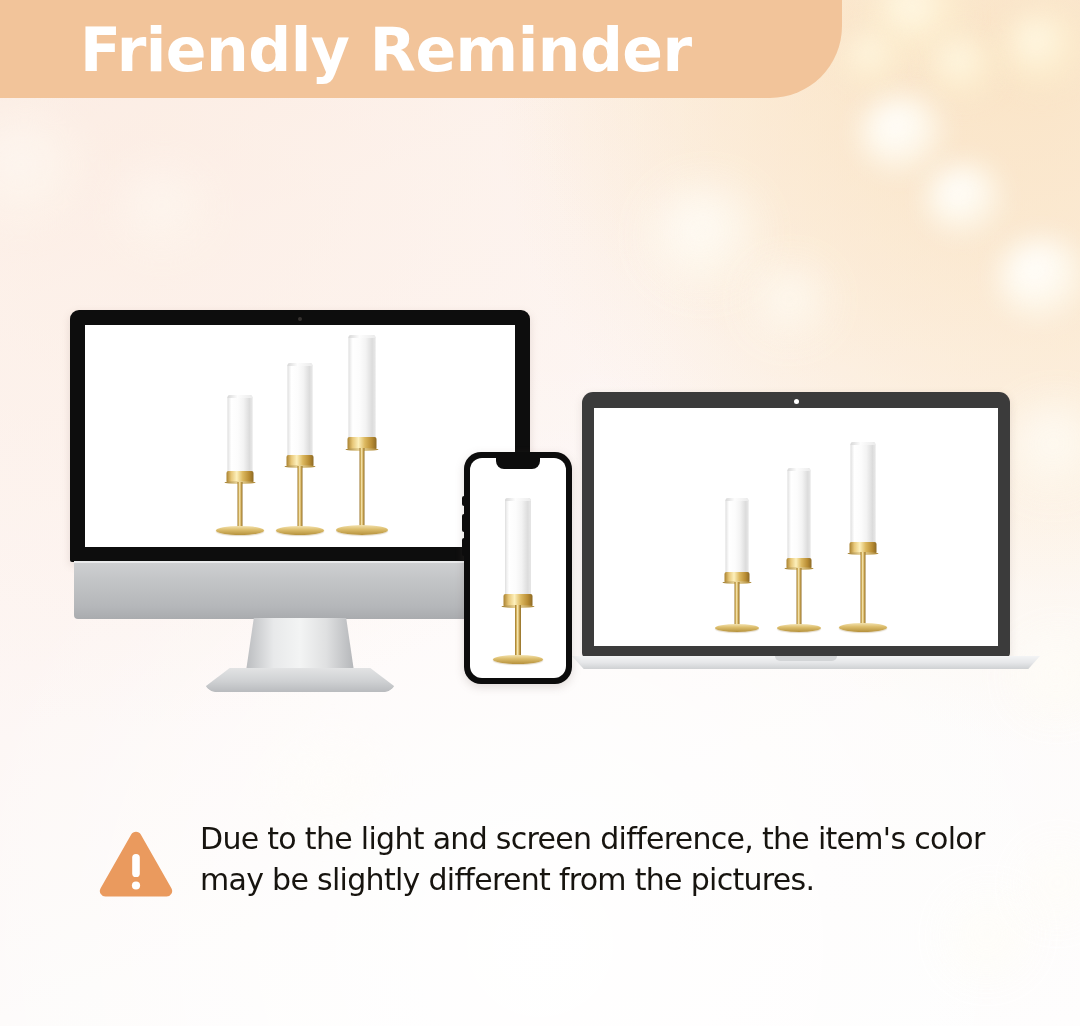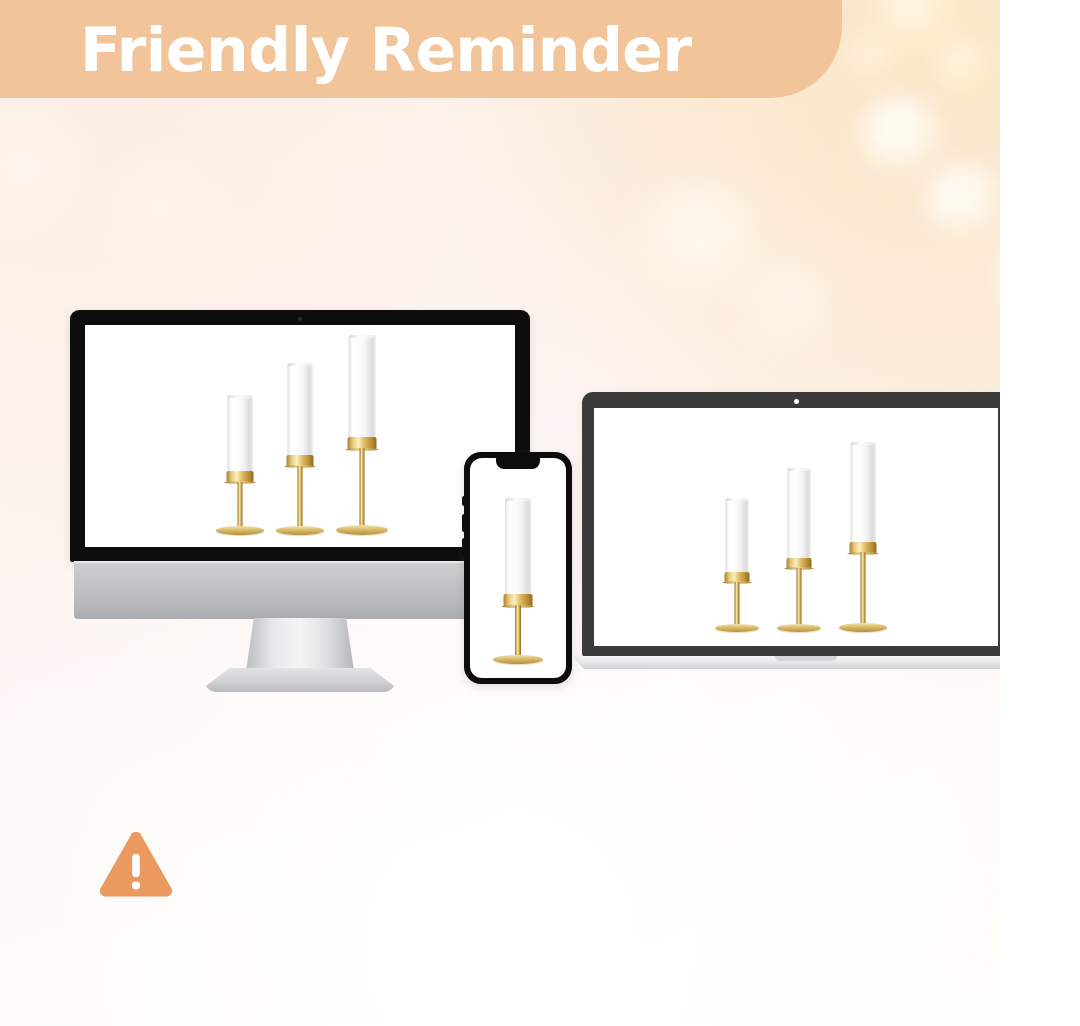--- a/index.html
+++ b/index.html
@@ -6,21 +6,21 @@
   * { margin:0; padding:0; box-sizing:border-box; }
 
   html, body {
     width:1080px; height:1026px;
     font-family:"DejaVu Sans", sans-serif;
     overflow:hidden;
   }
 
   #page {
     position:relative;
-    width:1000px; height:1026px;
+    width:1080px; height:1026px;
     background:#fdba74;
     overflow:hidden;
     padding-left:19px;
   }
 
   
   .bg-base {
     position:absolute; inset:0;
     background:
       linear-gradient(160deg, #fbeee6 0%, #fdf4ef 22%, #fdf6f4 48%, #fdfbfa 72%, #fefdfd 100%);
@@ -349,15 +349,16 @@
   </div>
 
   <div id="note">
     <div class="warn-icon">
       <svg viewBox="0 0 76 70" xmlns="http://www.w3.org/2000/svg">
         <path d="M33.2 4.4 L2.6 58.2 a5.6 5.6 0 0 0 4.9 8.4 h61.0 a5.6 5.6 0 0 0 4.9 -8.4 L42.8 4.4 a5.6 5.6 0 0 0 -9.6 0 Z" fill="#EA9A5E"></path>
         <rect x="34.2" y="24" width="7.6" height="23" rx="3.6" fill="#FFFFFF"></rect>
         <circle cx="38" cy="55.5" r="4.1" fill="#FFFFFF"></circle>
       </svg>
     </div>
+    <div class="note-text">Due to the light and screen difference, the item's color may be slightly different from the pictures.</div>
   </div>
 
 </div>
 
 </body></html>

